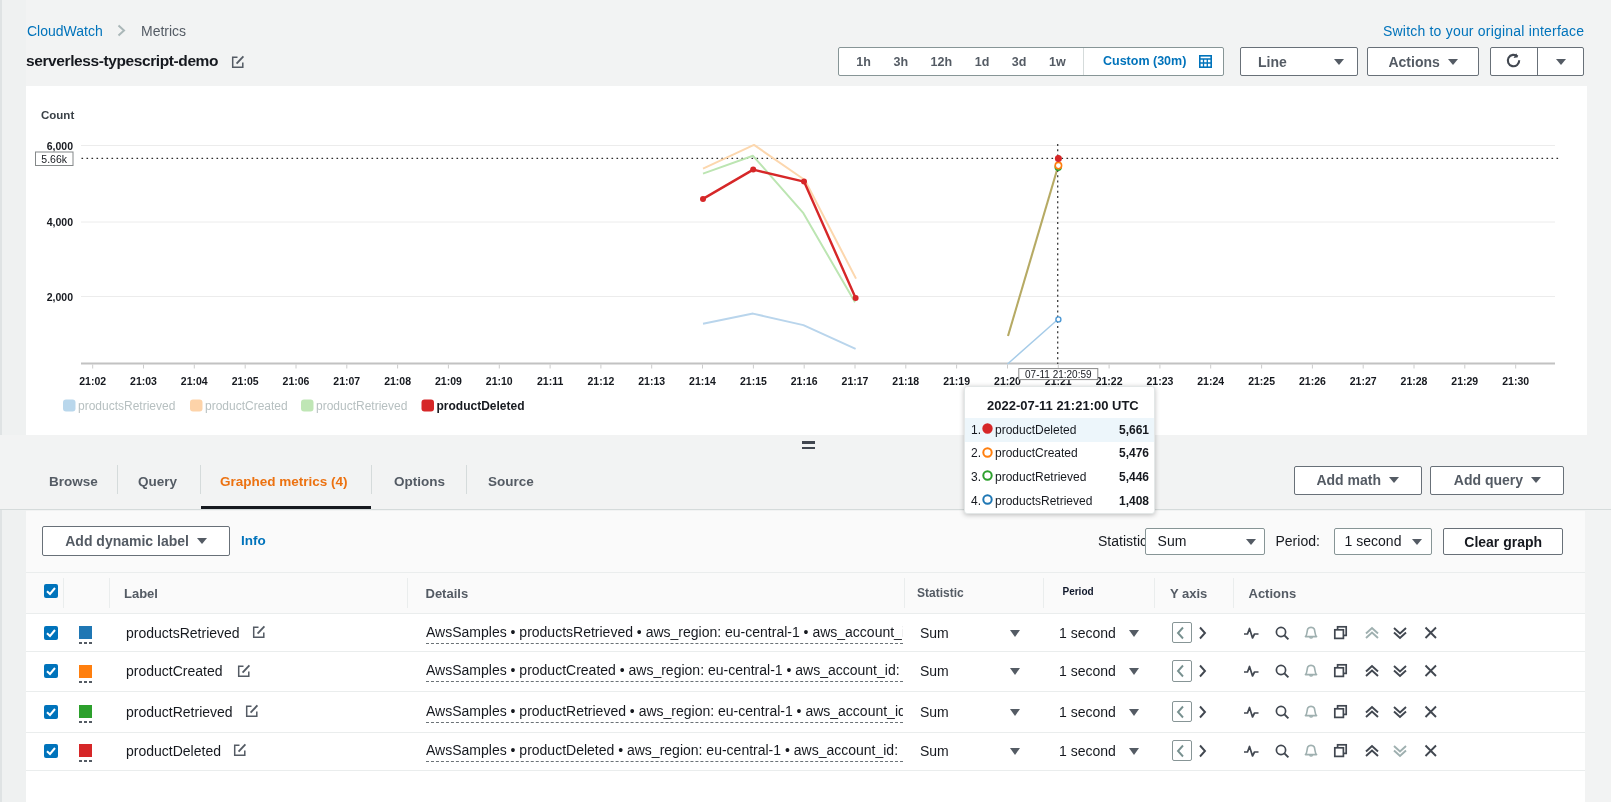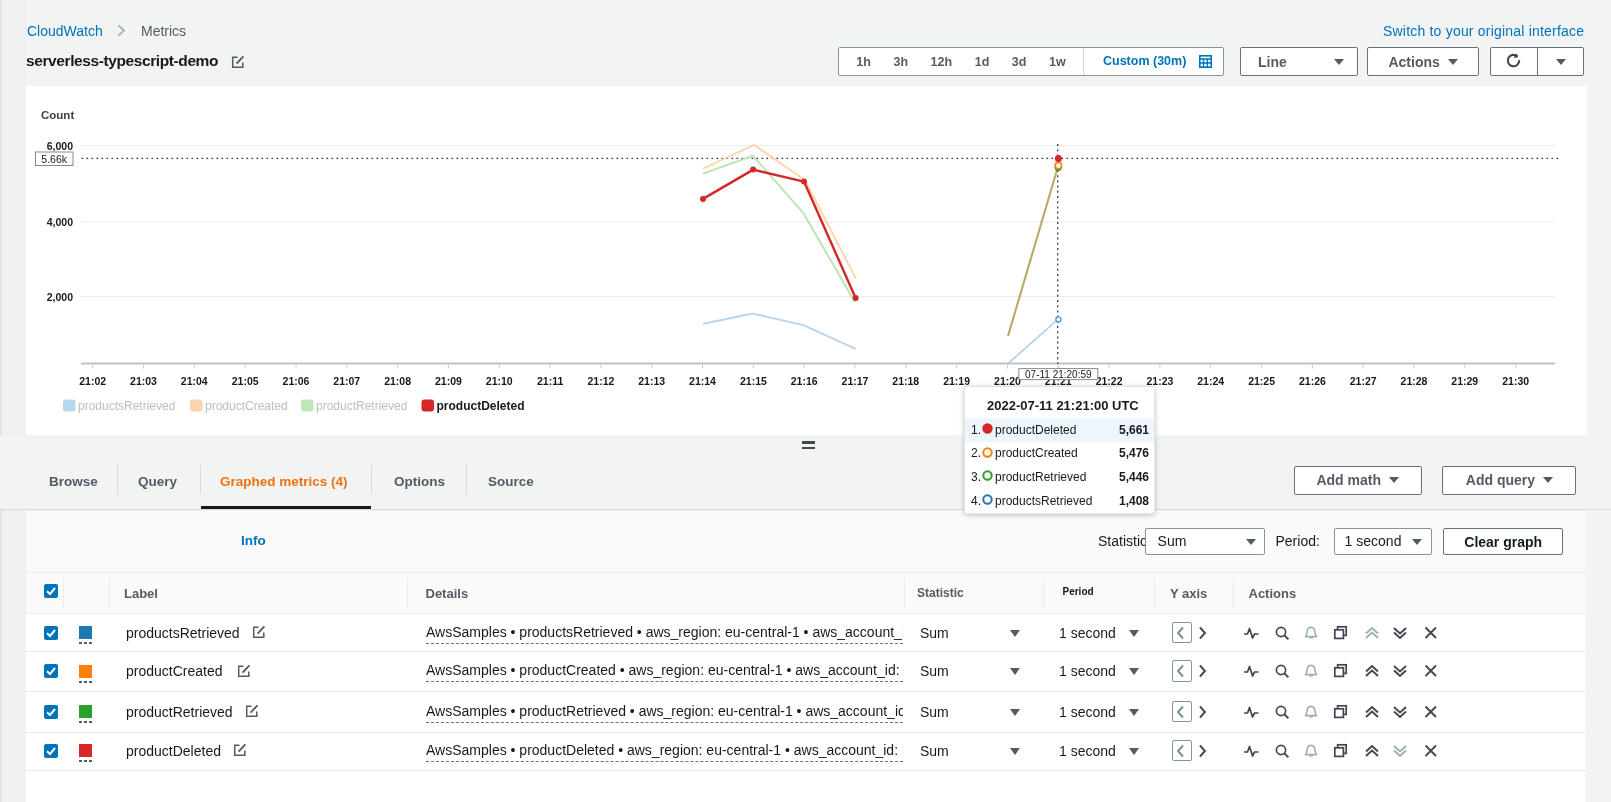--- a/index.html
+++ b/index.html
@@ -168,25 +168,26 @@
   <div class="abs" style="left:220px;top:474px;font-size:13.5px;font-weight:bold;color:#ec7211;">Graphed metrics (4)</div>
   <div class="abs" style="left:394px;top:474px;font-size:13.5px;font-weight:bold;color:#545b64;">Options</div>
   <div class="abs" style="left:488px;top:474px;font-size:13.5px;font-weight:bold;color:#545b64;">Source</div>
   <div class="abs" style="left:116.8px;top:465px;width:1px;height:29px;background:#d5dbdb;"></div>
   <div class="abs" style="left:199.5px;top:465px;width:1px;height:29px;background:#d5dbdb;"></div>
   <div class="abs" style="left:370.7px;top:465px;width:1px;height:29px;background:#d5dbdb;"></div>
   <div class="abs" style="left:465.8px;top:465px;width:1px;height:29px;background:#d5dbdb;"></div>
   <div class="abs" style="left:201px;top:505.5px;width:170px;height:3.2px;background:#16191f;"></div>
 
   <div class="btn" style="left:1293.6px;top:465.7px;width:128px;height:29.5px;">Add math&nbsp;&nbsp;<span class="caret"></span></div>
-  <div class="btn" style="left:1430.3px;top:465.7px;width:134px;height:29.5px;margin-left:12px;">Add query&nbsp;&nbsp;<span class="caret"></span></div>
+  <div class="btn" style="left:1430.3px;top:465.7px;width:134px;height:29.5px;">Add query&nbsp;&nbsp;<span class="caret"></span></div>
 
   <div class="abs" style="left:26px;top:511px;width:1559px;height:291px;background:#fafafa;"></div>
   <div class="abs" style="left:26px;top:613.5px;width:1559px;height:188.5px;background:#fff;"></div>
 
+  <div class="btn" style="left:42px;top:526px;width:188px;height:30px;">Add dynamic label&nbsp;&nbsp;<span class="caret"></span></div>
   <div class="abs" style="left:241px;top:533px;font-size:13.5px;font-weight:bold;color:#0073bb;">Info</div>
   <div class="abs" style="left:1098px;top:533px;font-size:14px;color:#16191f;">Statistic:</div>
   <div class="abs" style="left:1144.6px;top:528px;width:120px;height:27px;background:#fff;border:1px solid #879596;border-radius:2px;font-size:14px;color:#16191f;line-height:25px;padding-left:12px;">Sum</div>
   <span class="caret abs" style="left:1246px;top:539px;"></span>
   <div class="abs" style="left:1275.5px;top:533px;font-size:14px;color:#16191f;">Period:</div>
   <div class="abs" style="left:1333.6px;top:528px;width:98px;height:27px;background:#fff;border:1px solid #879596;border-radius:2px;font-size:14px;color:#16191f;line-height:25px;padding-left:10px;">1 second</div>
   <span class="caret abs" style="left:1412px;top:539px;"></span>
   <div class="btn" style="left:1443.2px;top:528px;width:120px;height:27px;color:#16191f;font-size:14px;">Clear graph</div>
 
 <div class="abs" style="left:26px;top:572px;width:1559px;height:41.5px;background:#fafafa;border-top:1px solid #eaeded;border-bottom:1px solid #eaeded;"></div>

